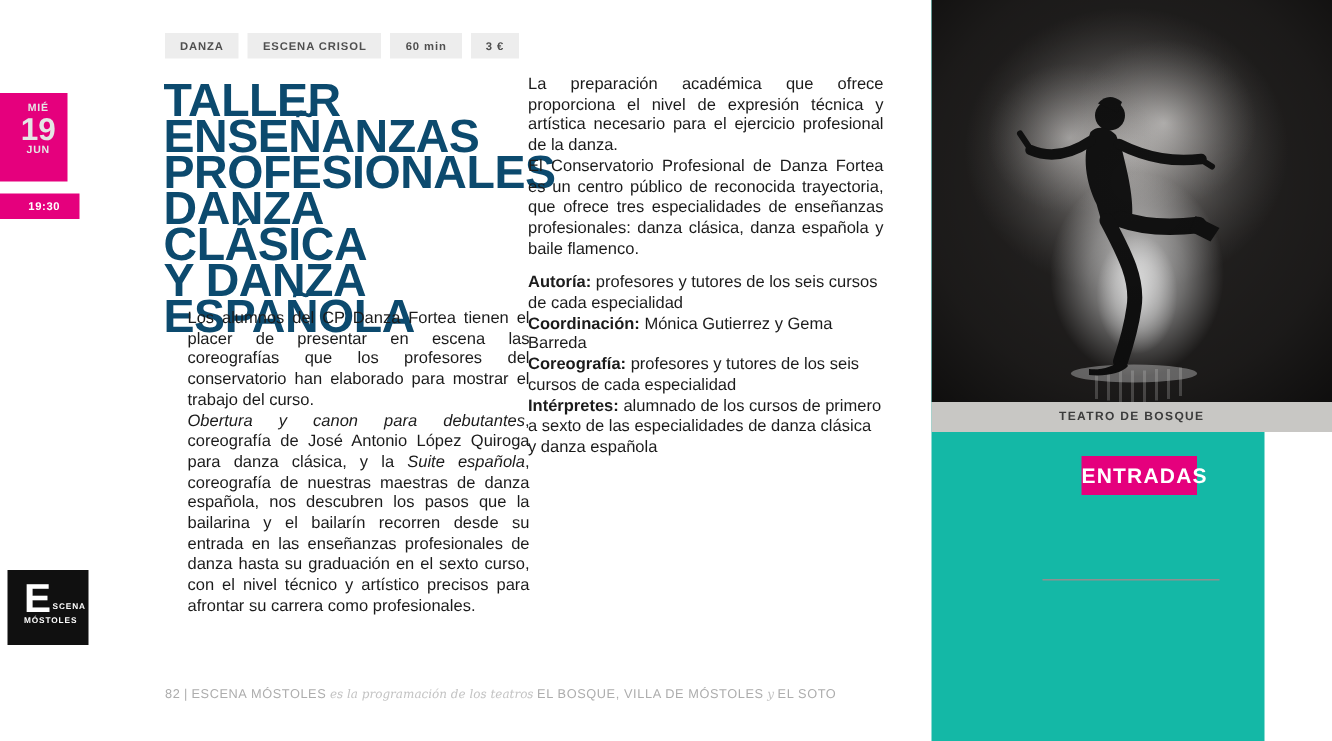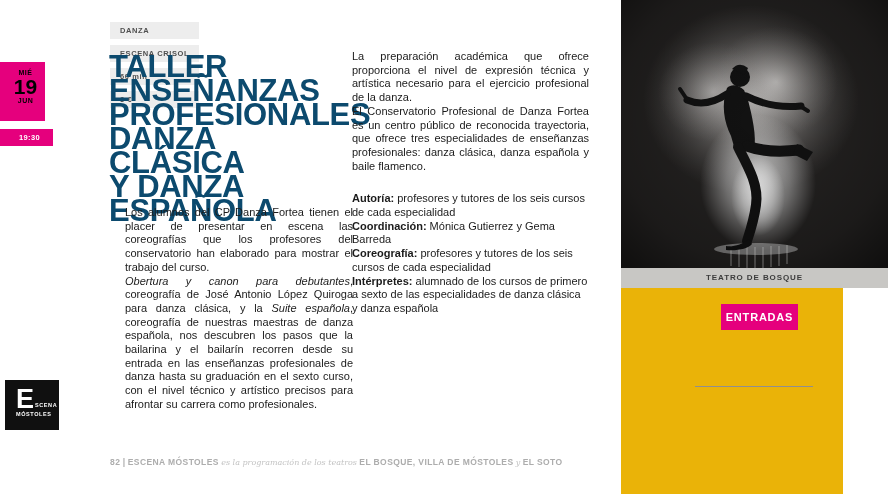--- a/index.html
+++ b/index.html
@@ -4,80 +4,80 @@
 <style>
   * { margin:0; padding:0; box-sizing:border-box; }
   html,body { background:#ffffff; }
   #page {
     position:relative; width:888px; height:494px; background:#ffffff;
     font-family:"Liberation Sans", sans-serif; overflow:hidden; color:#1c1c1c;
   }
   
   .date-badge {
     position:absolute; left:0; top:62px; width:45px; height:59px;
-    background:var(--accent,#e5007d); color:#000000; text-align:center; padding-top:7px; padding-left:6px;
+    background:var(--accent,#e5007d); color:#e5e5e5; text-align:center; padding-top:7px; padding-left:6px;
   }
   .date-badge .dow { font-size:7px; font-weight:bold; letter-spacing:.5px; }
   .date-badge .day { font-size:21px; font-weight:bold; line-height:21px; }
   .date-badge .mon { font-size:7px; font-weight:bold; letter-spacing:.5px; }
   .time-badge {
     position:absolute; left:0; top:129px; width:53px; height:17px;
     background:var(--accent,#e5007d); color:#fff; text-align:center;
     font-size:7.5px; font-weight:bold; line-height:17px; letter-spacing:.4px; padding-left:6px;
   }
   
-  .tagbar { position:absolute; left:110px; top:22px; display:flex; gap:6px;flex-direction:column; }
+  .tagbar { position:absolute; left:110px; top:22px; display:flex; gap:6px; }
   .tag {
     background:#ededed; color:#4f4f4f; font-size:7.5px; font-weight:bold;
     letter-spacing:.6px; padding:4px 10px; white-space:nowrap;
   }
   
   .title {
     position:absolute; left:109px; top:55px; width:245px;
     font-size:31px; font-weight:800; line-height:24px; letter-spacing:-.3px;
     color:#0c4a6e; white-space:pre-line;
   }
   
   .left-col {
     position:absolute; left:125px; top:206px; width:228px;
     font-size:11px; line-height:13.7px; text-align:justify; color:#1b1b1b;
   }
   .left-col .ital { font-style:italic; }
   
   .mid-col { position:absolute; left:352px; top:50px; width:237px; font-size:11px; line-height:13.7px; color:#1b1b1b; }
   .mid-heading { font-weight:bold; font-size:11.5px; line-height:13.5px; white-space:pre-line; margin-bottom:15px; color:#0e0e0e; }
   .mid-col p.just { text-align:justify; }
-  .credits { margin-top:19px; }
+  .credits { margin-top:9px; }
   .credits .cl { font-weight:bold; }
   
-  .right-panel { position:absolute; left:621px; top:0; width:222px; height:494px; background:#eab308; }
+  .right-panel { position:absolute; left:621px; top:0; width:222px; height:494px; background:#14b8a6; }
   .photo { position:absolute; left:0; top:0; width:267px; height:268px; display:block; }
   .caption {
     position:absolute; left:0; top:268px; width:267px; height:20px;
     background:#c8c7c4; color:#3c3c3c; font-size:8px; font-weight:bold;
     letter-spacing:.9px; text-align:center; line-height:20px;
   }
   .cta {
     position:absolute; left:100px; top:304px; width:77px; height:26px;
     background:var(--accent,#e5007d); color:#fff; border:none; cursor:pointer;
-    font-family:"Liberation Sans",sans-serif; font-size:11px; font-weight:bold; letter-spacing:.8px;
+    font-family:"Liberation Sans",sans-serif; font-size:14px; font-weight:bold; letter-spacing:.8px;
   }
   .rule { position:absolute; left:74px; top:386px; width:118px; height:1px; background:#8f8f8f; }
   
   .logo {
     position:absolute; left:5px; top:380px; width:54px; height:50px;
     background:#101010; color:#fff; padding:8px 0 0 11px;
   }
   .logo-row { display:flex; align-items:flex-end; }
   .logo-e { font-size:27px; font-weight:bold; line-height:22px; }
   .logo-scena { font-size:5.5px; font-weight:bold; letter-spacing:.6px; margin-bottom:2px; margin-left:1px; }
   .logo-mostoles { font-size:5.5px; font-weight:bold; letter-spacing:.6px; margin-top:1px; }
   
   .footer { position:absolute; left:110px; top:457px; font-size:8.5px; color:#b3b3b3; white-space:nowrap; }
-  .f-bold { font-weight:bold; letter-spacing:.4px; color:#adadad;text-align:center; }
+  .f-bold { font-weight:normal; letter-spacing:.4px; color:#adadad;text-align:center; }
   .f-script { font-family:"DejaVu Serif", serif; font-style:italic; color:#c3c3c3; font-size:8px; }
 </style>
 </head>
 <body>
 
 <div id="page">
 
   <div class="date-badge">
     <div class="dow">MIÉ</div>
     <div class="day">19</div>

